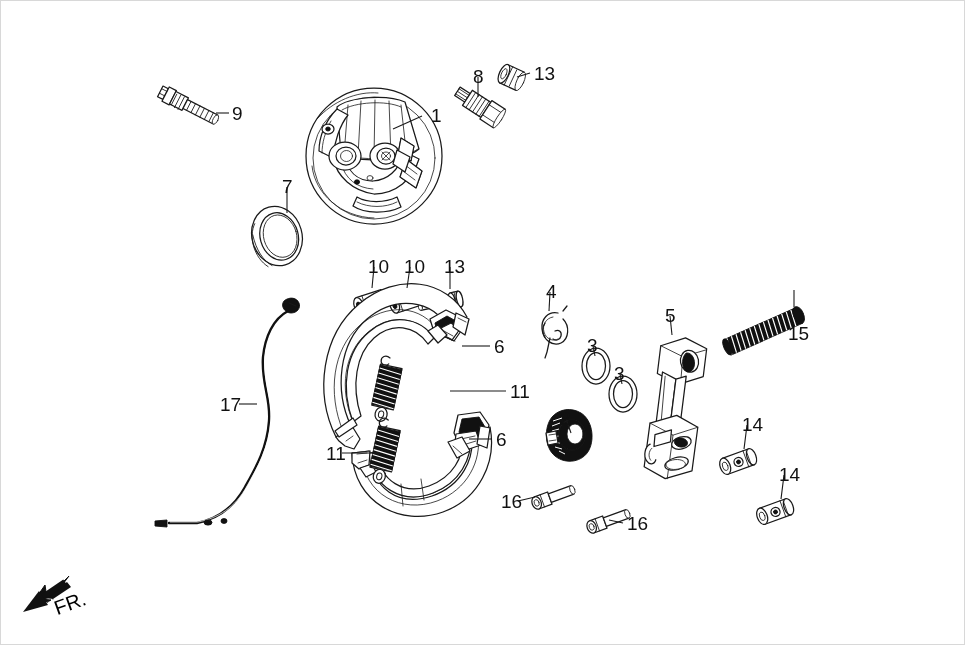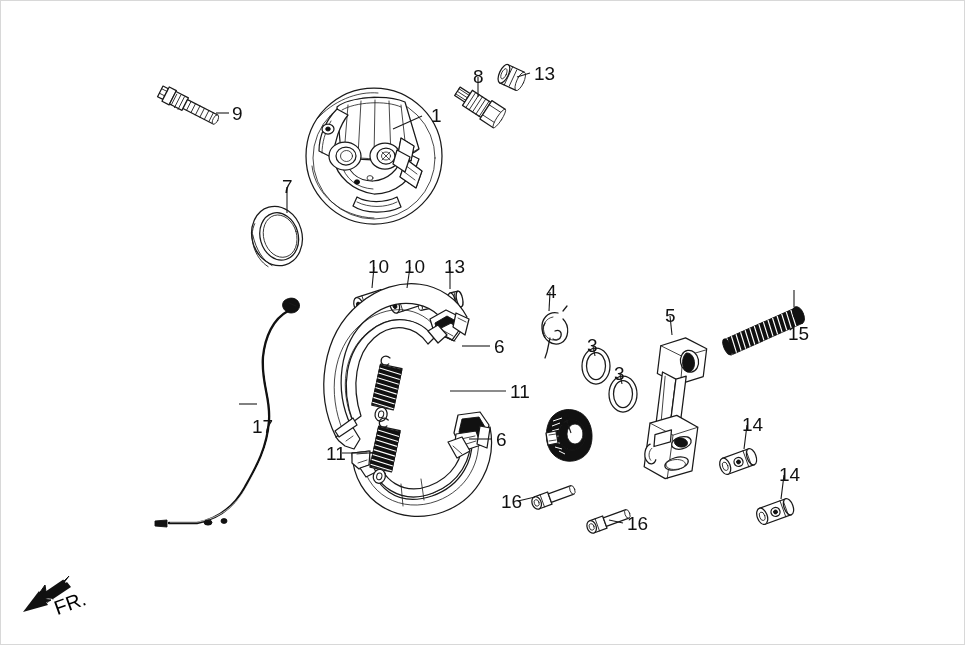--- a/index.html
+++ b/index.html
@@ -428,18 +428,18 @@
       <div class="lbl" style="left: 403px; top: 256px;">10</div>
       <div class="lbl" style="left: 509px; top: 381px;">11</div>
       <div class="lbl" style="left: 325px; top: 443px;">11</div>
       <div class="lbl" style="left: 443px; top: 256px;">13</div>
       <div class="lbl" style="left: 533px; top: 63px;">13</div>
       <div class="lbl" style="left: 741px; top: 414px;">14</div>
       <div class="lbl" style="left: 778px; top: 464px;">14</div>
       <div class="lbl" style="left: 787px; top: 279px; margin-top: 44px;">15</div>
       <div class="lbl" style="left: 500px; top: 491px;">16</div>
       <div class="lbl" style="left: 626px; top: 513px;">16</div>
-      <div class="lbl" style="left: 219px; top: 416px; margin-left: 32px;">17</div>
+      <div class="lbl" style="left: 219px; top: 394px;">17</div>
     </div>
 
   <div class="fr-lbl" style="left:58px; top:596px;">FR.</div>
 
 </div>
 
 </body></html>

